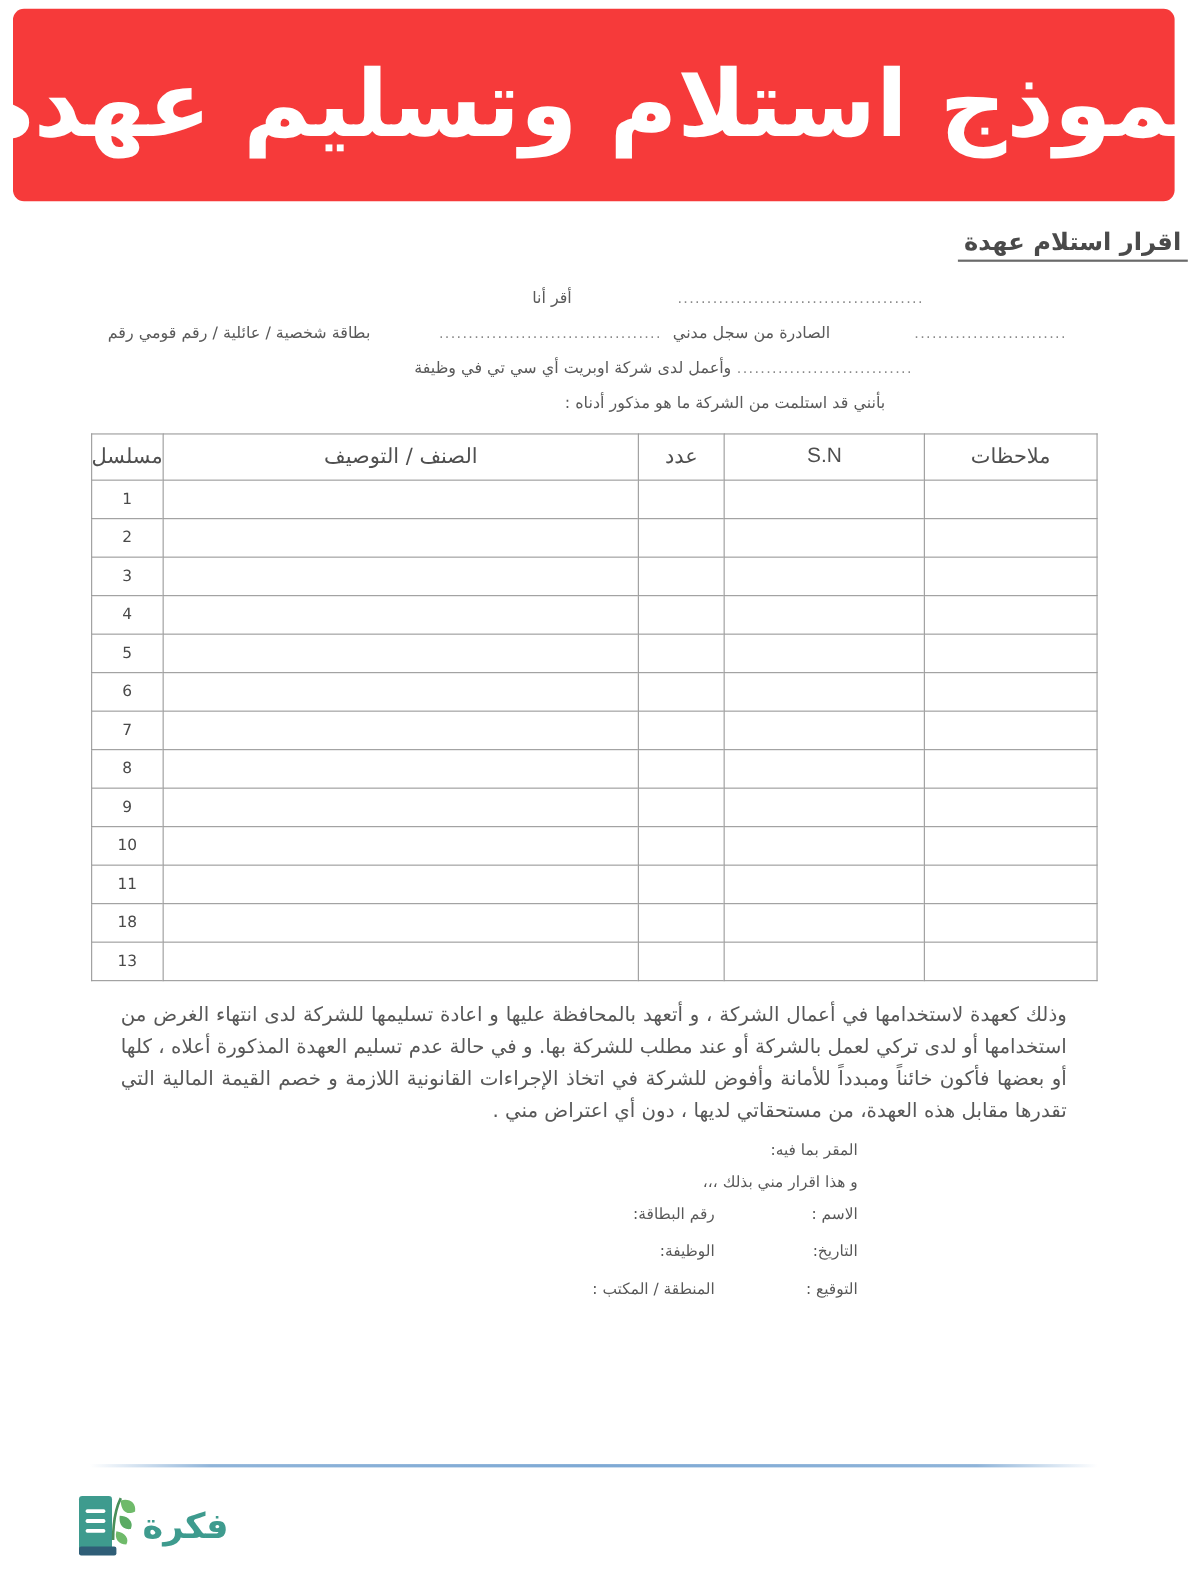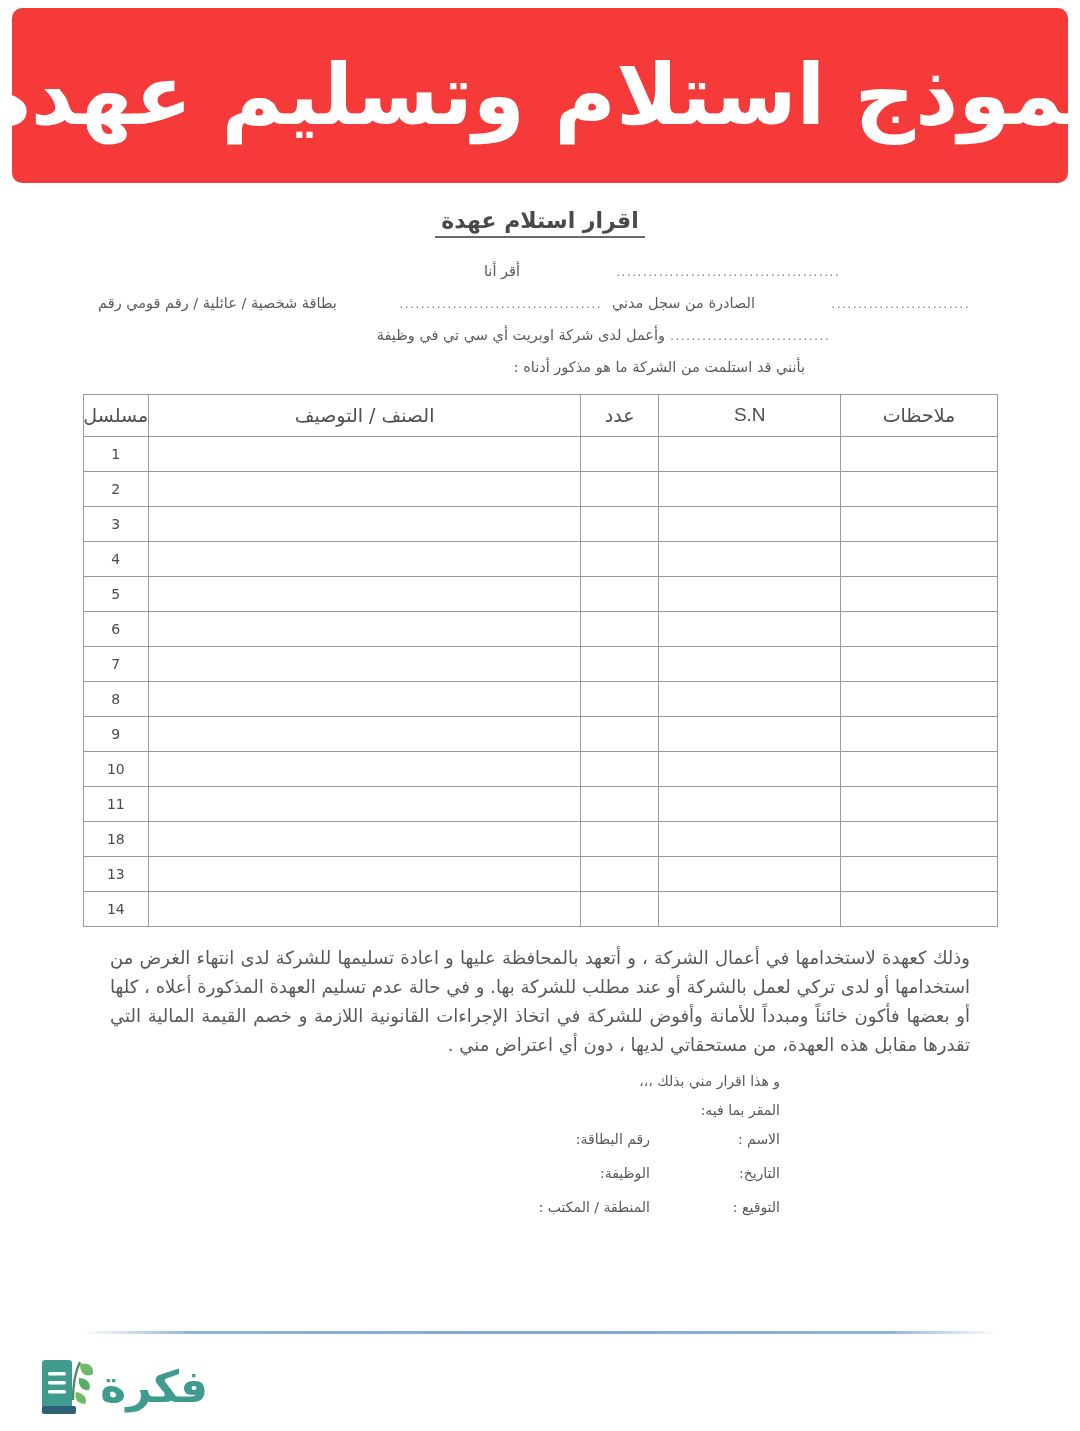--- a/index.html
+++ b/index.html
@@ -44,21 +44,20 @@
     position: absolute;
     left: 0;
     top: 190px;
     width: 1080px;
     height: 1241px;
     background: #ffffff;
     color: #4b4b4b;
   }
 
   .doc-title-wrap {
-    text-align: center;
     margin-top: 18px;
   }
   .doc-title {
     display: inline-block;
     font-size: 22px;
     font-weight: bold;
     color: #4a4a4a;
     border-bottom: 2px solid #6a6a6a;
     padding: 0 6px 3px 6px;
     letter-spacing: 0.5px;
@@ -198,21 +197,21 @@
     position: absolute;
     left: 8px;
     top: 1348px;
     width: 200px;
     height: 78px;
     display: flex;
     align-items: center;
     direction: rtl;
   }
   .wm-text {
-    font-size: 44px;
+    font-size: 32px;
     font-weight: bold;
     color: #3e9b8e;
     line-height: 1;
     letter-spacing: -1px;
     font-family: "DejaVu Sans", "Liberation Sans", sans-serif;
   }
   .wm-mark { width: 62px; height: 66px; margin-right: 2px; }
 </style>
 </head>
 <body>
@@ -348,36 +347,29 @@
             <td class="c-desc"></td>
             <td class="c-serial">18</td>
           </tr>
           <tr>
             <td class="c-notes"></td>
             <td class="c-sn"></td>
             <td class="c-qty"></td>
             <td class="c-desc"></td>
             <td class="c-serial">13</td>
           </tr>
-          <tr>
-            <td class="c-notes"></td>
-            <td class="c-sn"></td>
-            <td class="c-qty"></td>
-            <td class="c-desc"></td>
-            <td class="c-serial">14</td>
-          </tr>
         </tbody>
     </table>
   </div>
 
   <div class="para">وذلك كعهدة لاستخدامها في أعمال الشركة ، و أتعهد بالمحافظة عليها و اعادة تسليمها للشركة لدى انتهاء الغرض من استخدامها أو لدى تركي لعمل بالشركة أو عند مطلب للشركة بها. و في حالة عدم تسليم العهدة المذكورة أعلاه ، كلها أو بعضها فأكون خائناً ومبدداً للأمانة وأفوض للشركة في اتخاذ الإجراءات القانونية اللازمة و خصم القيمة المالية التي تقدرها مقابل هذه العهدة، من مستحقاتي لديها ، دون أي اعتراض مني .</div>
 
   <div class="declare">
+    <div class="d-row">المقر بما فيه:</div>
     <div class="d-row">و هذا اقرار مني بذلك ،،،</div>
-    <div class="d-row">المقر بما فيه:</div>
   </div>
 
   <div class="sig">
     <div class="sig-row">
       <div class="col-right">الاسم :</div>
       <div class="col-left">رقم البطاقة:</div>
     </div>
     <div class="sig-row">
       <div class="col-right">التاريخ:</div>
       <div class="col-left">الوظيفة:</div>

